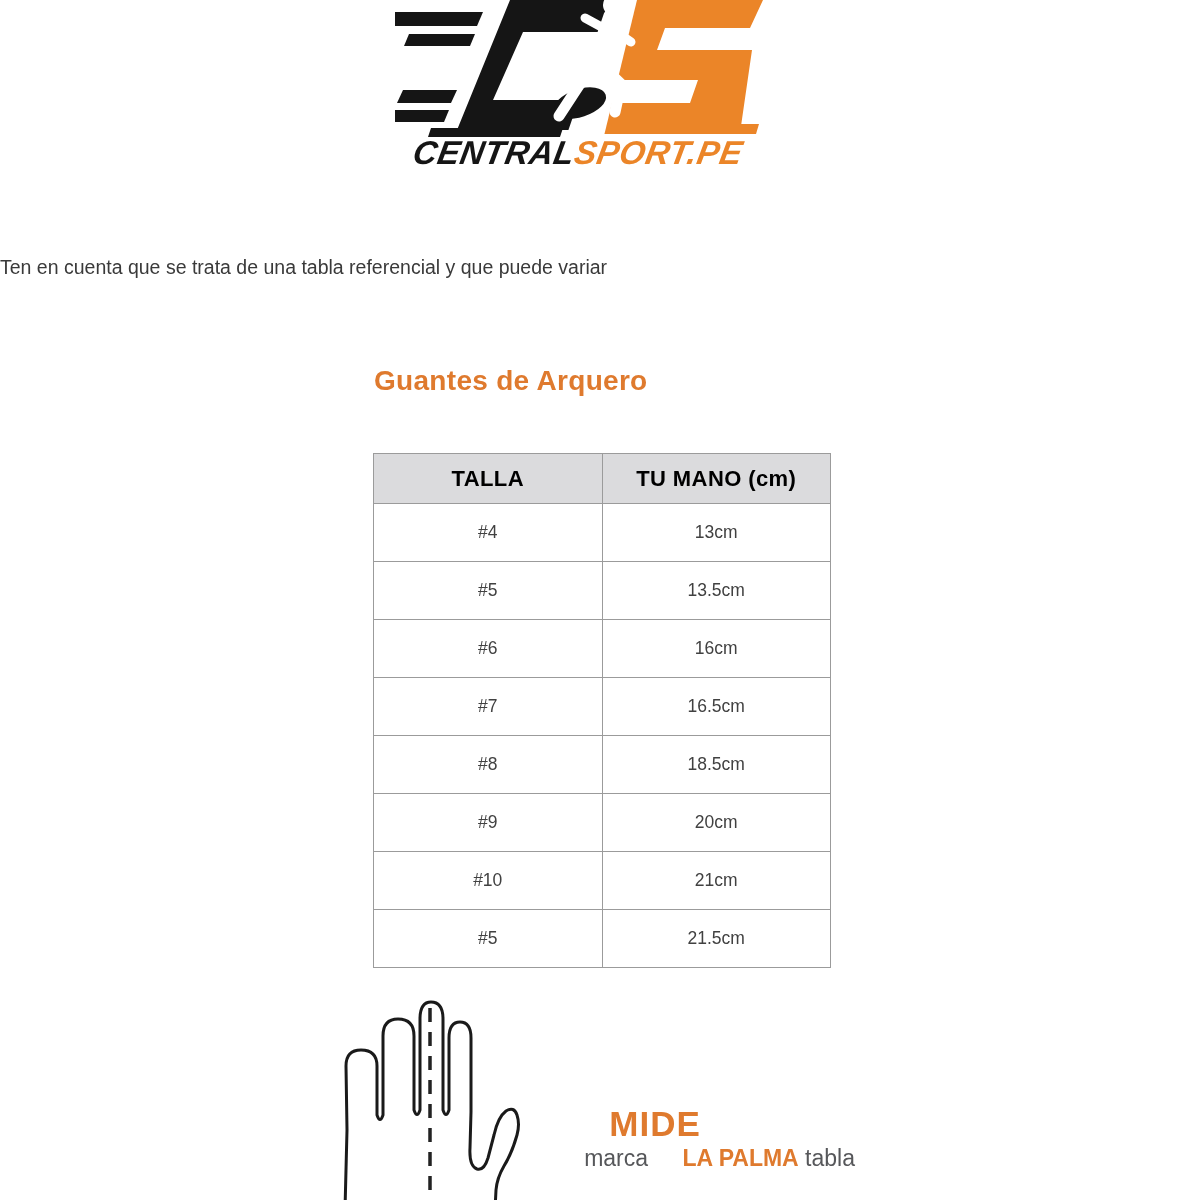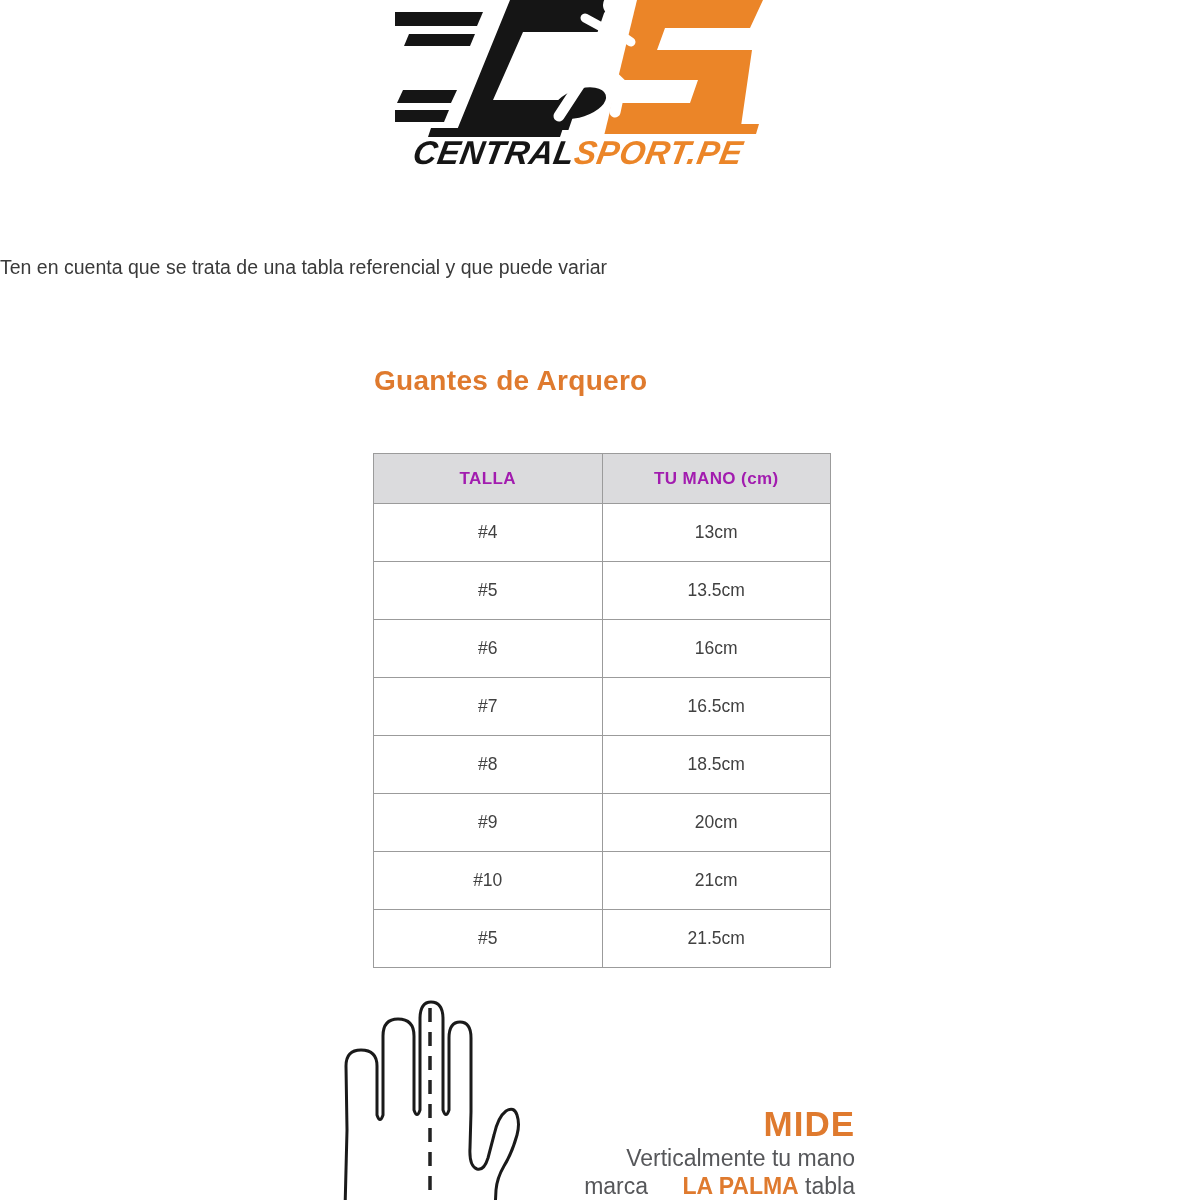--- a/index.html
+++ b/index.html
@@ -31,39 +31,39 @@
   }
 
   
   table.size-table {
     position:absolute; left:373px; top:453px; width:458px;
     border-collapse:collapse; table-layout:fixed;
   }
   .size-table th {
     height:50px; background:var(--header-bg);
     border:1px solid var(--table-border);
-    font-size:17px; font-weight:bold; color:#a21caf;
+    font-size:22px; font-weight:bold; color:#000000;
     letter-spacing:0.4px; text-align:center;
   }
   .size-table td {
     height:58px; border:1px solid var(--table-border);
     font-size:17.5px; color:#414141; text-align:center;
   }
 
   
   .hand-illustration { position:absolute; left:335px; top:1000px; width:190px; height:205px; }
 
   
   .measure-note {
     position:absolute; left:455px; top:1104px; width:400px;
     text-align:right;
   }
   .measure-note .measure-title {
     font-size:35px; font-weight:bold; color:var(--accent);
-    letter-spacing:1px; line-height:40px;
+    letter-spacing:1px; line-height:40px;text-align:center;
   }
   .measure-note .measure-line {
     font-size:23px; color:var(--text-gray); line-height:28px;
   }
   .measure-note .highlight { color:var(--accent); font-weight:bold;margin-left:28px; }
 </style>
 </head>
 <body>
 
 <div class="canvas">
@@ -147,17 +147,16 @@
       </tbody>
   </table>
 
   <svg class="hand-illustration" viewBox="0 0 190 205" aria-hidden="true">
     <path d="M10 210 L12 130 L11 66 Q11 50 26 50 Q42 50 42 66 L42 115 Q45 124 48 115 L48 36 Q48 19 63 19 Q79 19 79 36 L79 110 Q82 119 85 110 L85 19 Q85 2 96 2 Q108 2 108 19 L108 110 Q111 119 114 110 L114 38 Q114 22 125 22 Q136 22 136 38 L136 112 L135 148 Q134 166 142 169 Q149 171 153 158 L159 135 Q163 117 171 111 Q179 106 182 115 Q185 124 182 135 Q177 153 169 166 Q162 178 161 190 L160 210" fill="#ffffff" stroke="#1a1a1a" stroke-width="3" stroke-linejoin="round" stroke-linecap="round"></path>
     <line x1="95" y1="8" x2="95" y2="205" stroke="#222222" stroke-width="3.5" stroke-dasharray="14 10"></line>
   </svg>
 
   <div class="measure-note">
     <div class="measure-title">MIDE</div>
-    <div class="measure-line">Verticalmente tu mano</div>
     <div class="measure-line"><span>marca </span><span class="highlight">LA PALMA</span><span> tabla</span></div>
   </div>
 
 </div>
 
 </body></html>

